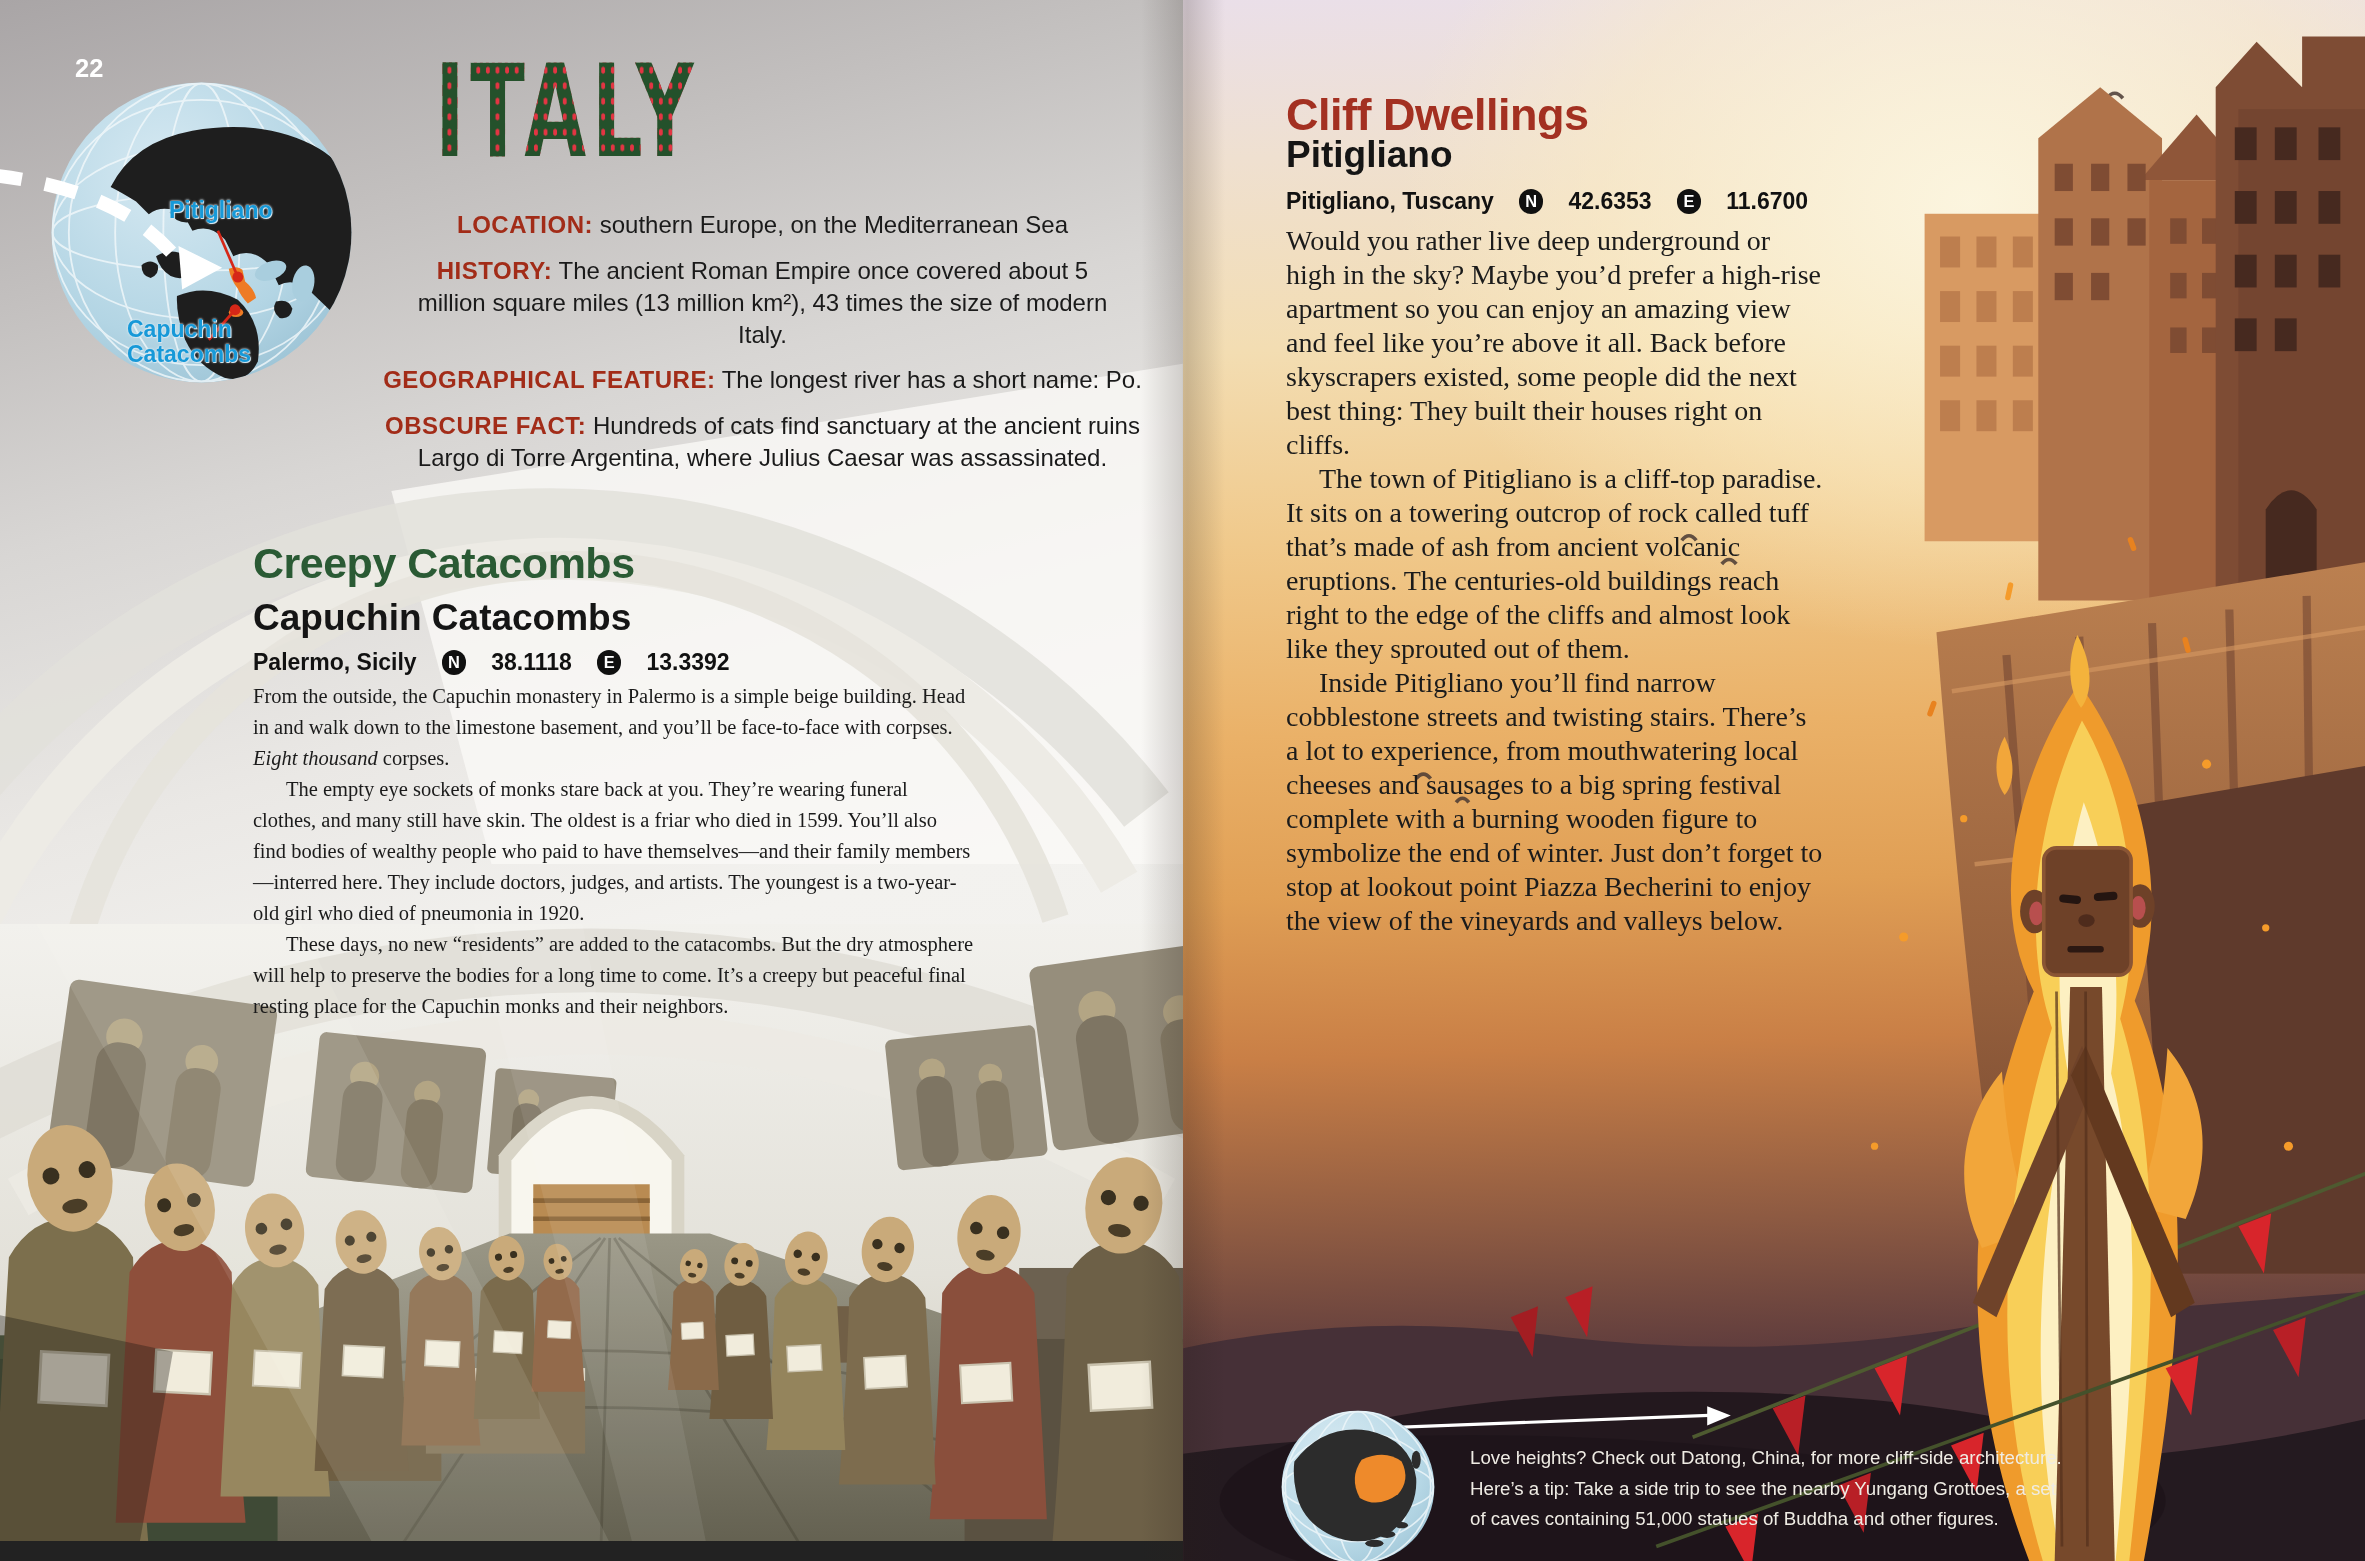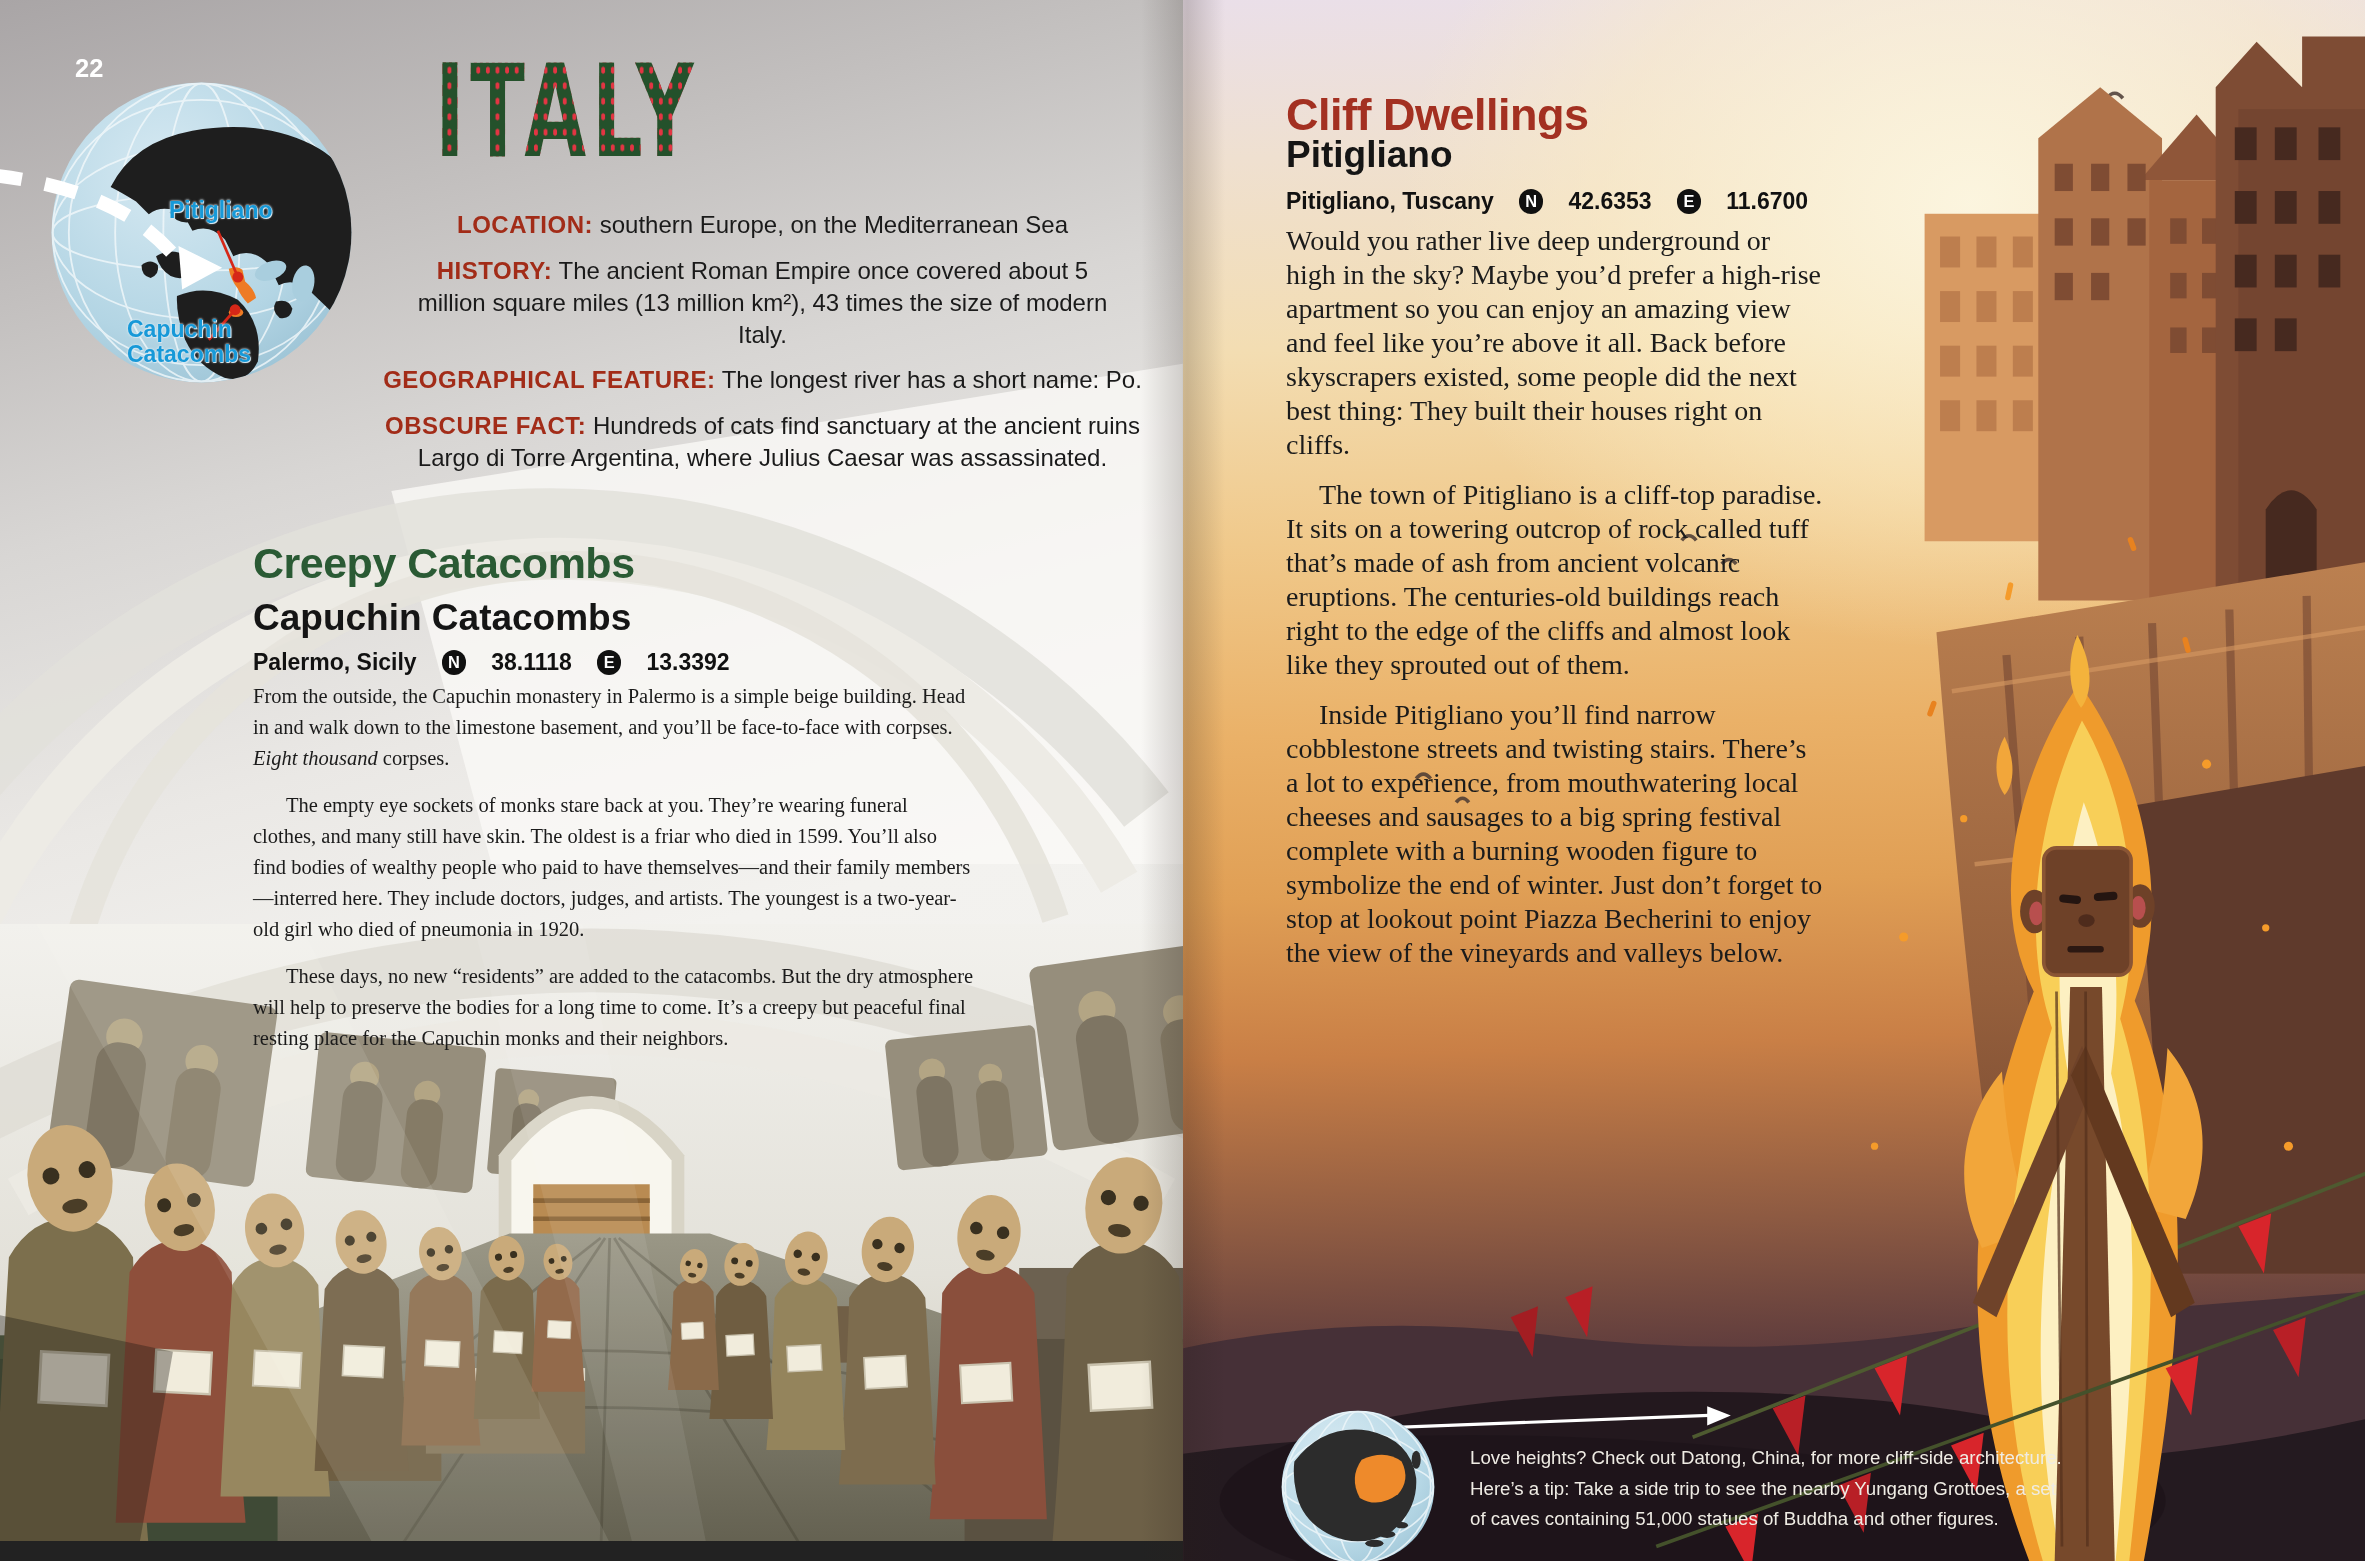--- a/index.html
+++ b/index.html
@@ -58,21 +58,21 @@
               display:flex; align-items:center; gap:25px; white-space:nowrap; }
   .coord-badge { display:inline-block; width:24.6px; height:24.6px; border-radius:50%;
                  background:#101010; color:#fff; font:700 16.4px/24.6px "Liberation Sans",sans-serif;
                  text-align:center; }
 
   
   .body-copy { position:absolute; color:#1b1b1b; font-family:"Liberation Serif",serif; z-index:6; }
   #body-left  { left:253px; top:681px; width:721px; font-size:20.5px; line-height:31px; }
   #body-right { left:103px; top:224px; width:539px; font-size:28px;  line-height:34px; }
   .body-copy p { margin:0; }
-  .body-copy p.indent { text-indent:33px;margin-top:16px; }
+  .body-copy p.indent { text-indent:33px; }
 
   
   .globe-label {
     position:absolute; font:700 23px/24.6px "Liberation Sans",sans-serif; color:#1799d8;
     text-shadow:0 0 2.7px #d9e9f2, 0 0 1.8px #d9e9f2, 0.9px 0.9px 0 #cfe3ee; z-index:5;
   }
 
   svg { display:block; }
   .abs { position:absolute; }
 

